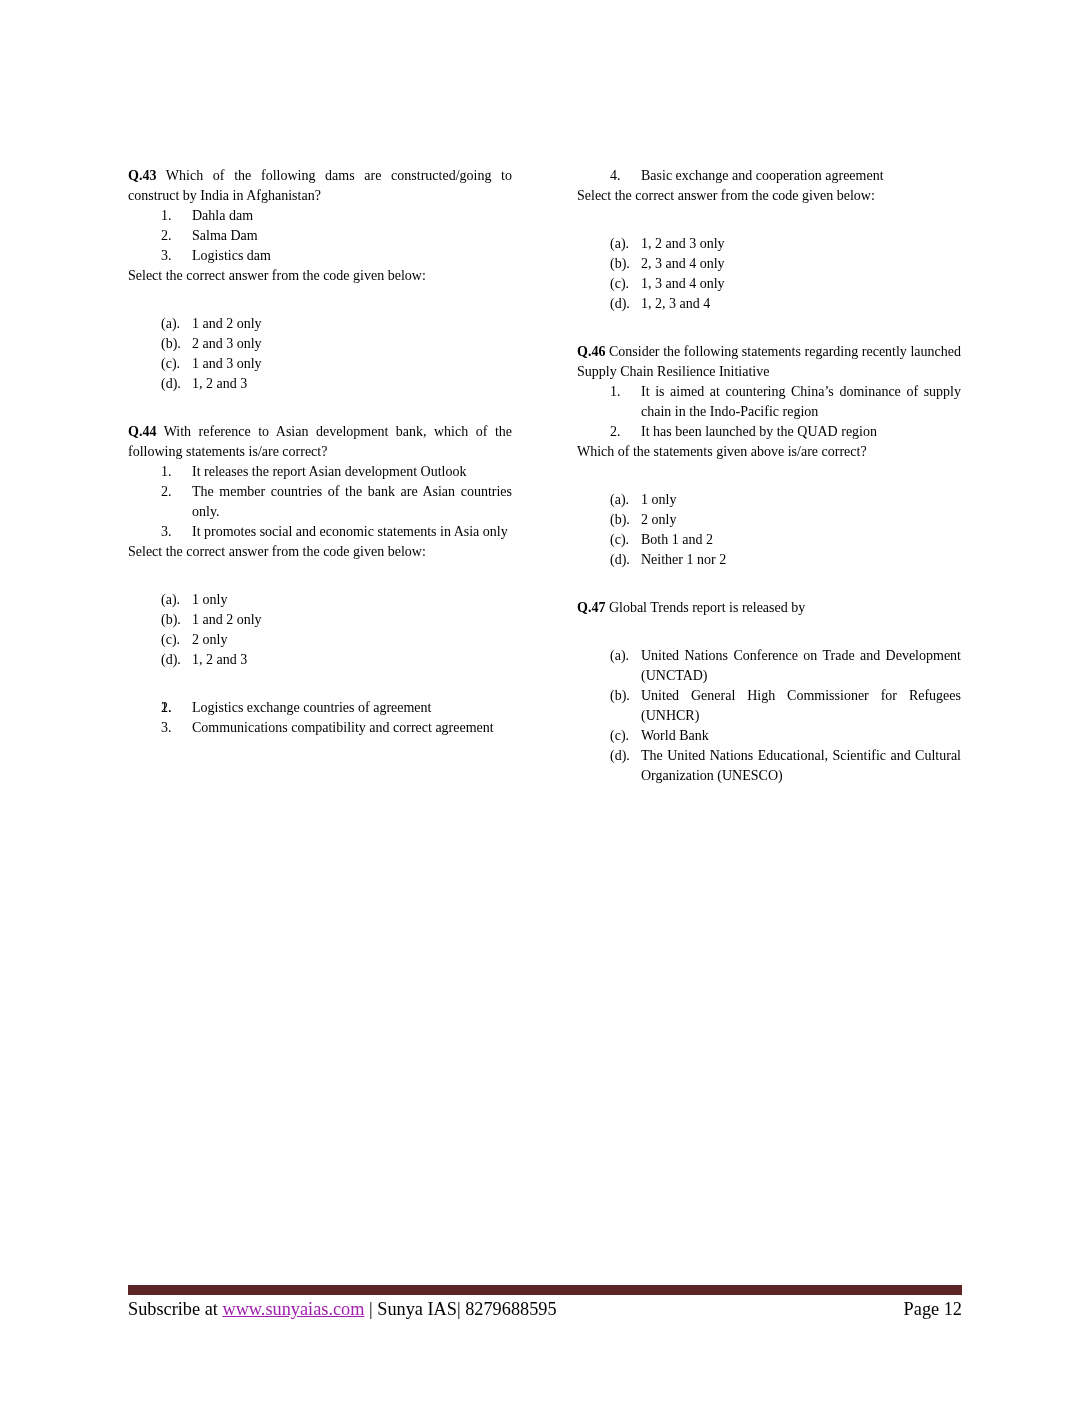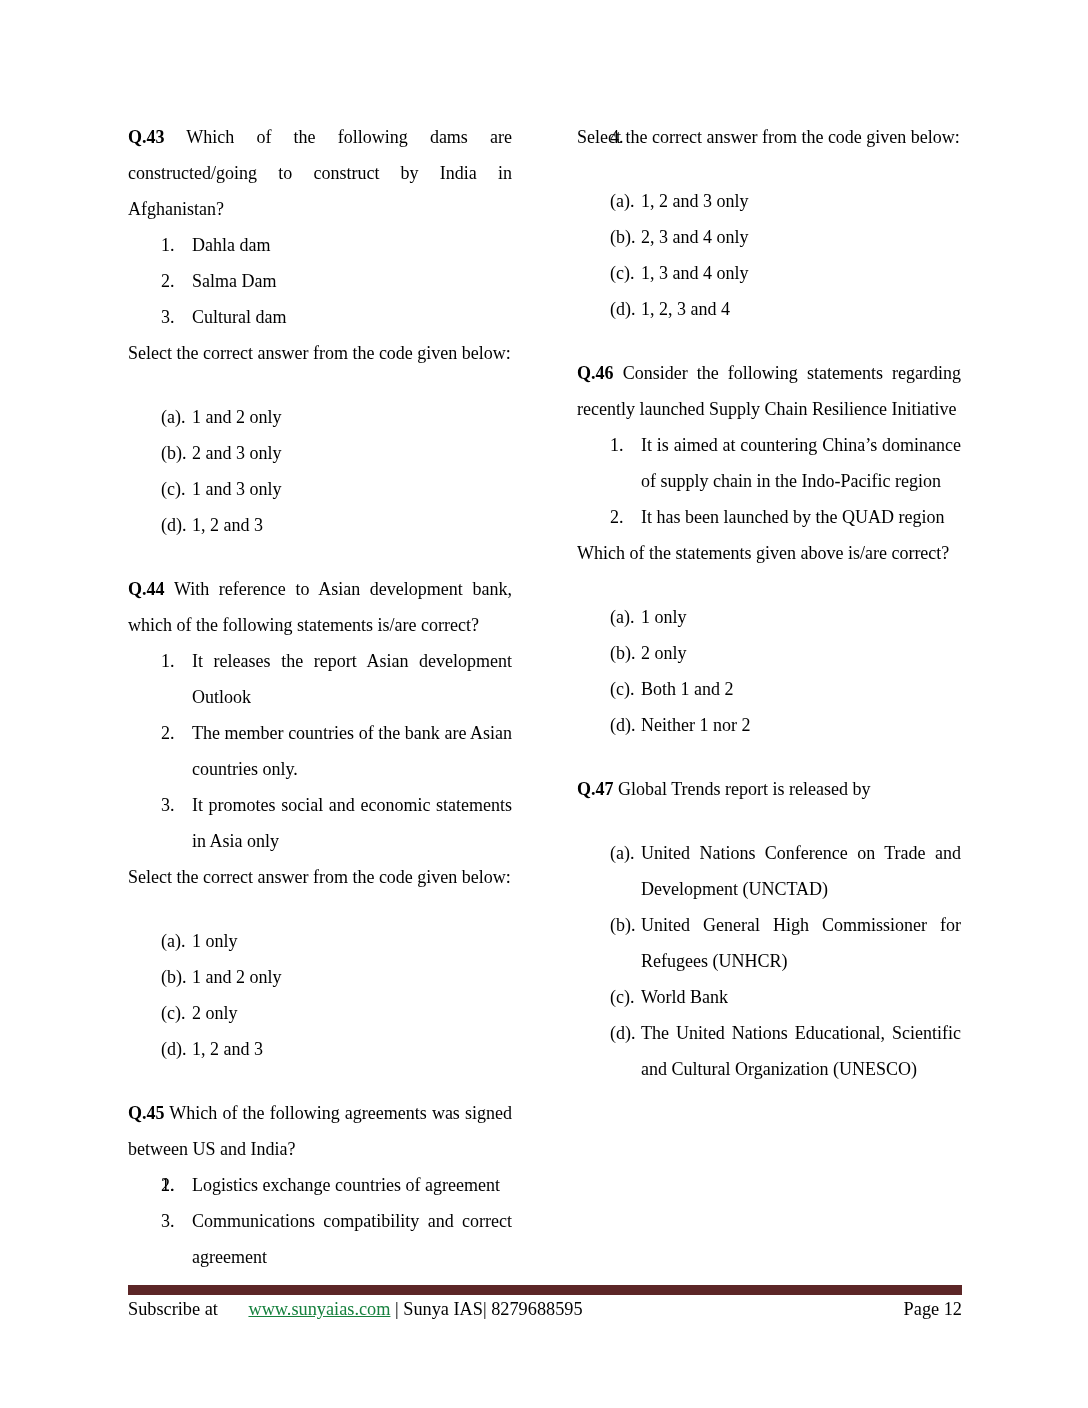--- a/index.html
+++ b/index.html
@@ -17,23 +17,24 @@
   }
   .content {
     position: absolute;
     left: 128px; top: 119px;
     width: 833px;
     display: flex;
     gap: 65px;
   }
   .col {
     width: 384px;
-    font-size: 18px;
-    line-height: 36px;
+    font-size: 14px;
+    line-height: 20px;
     text-align: justify;
+    margin-top: 47px;
   }
   .para { text-align: justify; }
   .q-num { font-weight: 700; }
   .list-item, .option-item {
     position: relative;
     padding-left: 64px;
     text-align: justify;
   }
   .marker {
     position: absolute;
@@ -67,46 +68,45 @@
 </head>
 <body>
 
 <div class="page">
 
   <div class="content">
     <div class="col">
         <p class="para question"><span class="q-num">Q.43</span> <span>Which of the following dams are constructed/going to construct by India in Afghanistan?</span></p>
         <div class="list-item"><span class="marker">1.</span><span>Dahla dam</span></div>
         <div class="list-item"><span class="marker">2.</span><span>Salma Dam</span></div>
-        <div class="list-item"><span class="marker">3.</span><span>Cultural dam</span></div>
+        <div class="list-item"><span class="marker">3.</span><span>Logistics dam</span></div>
         <p class="para">Select the correct answer from the code given below:</p>
         <div class="blank-line"></div>
         <div class="option-item"><span class="marker">(a).</span><span>1 and 2 only</span></div>
         <div class="option-item"><span class="marker">(b).</span><span>2 and 3 only</span></div>
         <div class="option-item"><span class="marker">(c).</span><span>1 and 3 only</span></div>
         <div class="option-item"><span class="marker">(d).</span><span>1, 2 and 3</span></div>
         <div class="blank-line"></div>
         <p class="para question"><span class="q-num">Q.44</span> <span>With reference to Asian development bank, which of the following statements is/are correct?</span></p>
         <div class="list-item"><span class="marker">1.</span><span>It releases the report Asian development Outlook</span></div>
         <div class="list-item"><span class="marker">2.</span><span>The member countries of the bank are Asian countries only.</span></div>
         <div class="list-item"><span class="marker">3.</span><span>It promotes social and economic statements in Asia only</span></div>
         <p class="para">Select the correct answer from the code given below:</p>
         <div class="blank-line"></div>
         <div class="option-item"><span class="marker">(a).</span><span>1 only</span></div>
         <div class="option-item"><span class="marker">(b).</span><span>1 and 2 only</span></div>
         <div class="option-item"><span class="marker">(c).</span><span>2 only</span></div>
         <div class="option-item"><span class="marker">(d).</span><span>1, 2 and 3</span></div>
         <div class="blank-line"></div>
-        <p class="para question"><span class="q-num">Q.45</span> <span>Which of the following agreements was signed between US and India?</span></p>
         <div class="list-item"><span class="marker">1.</span></div>
         <div class="list-item"><span class="marker">2.</span><span>Logistics exchange countries of agreement</span></div>
         <div class="list-item"><span class="marker">3.</span><span>Communications compatibility and correct agreement</span></div>
       </div>
     <div class="col">
-        <div class="list-item"><span class="marker">4.</span></div>
+        <div class="list-item"><span class="marker">4.</span><span>Basic exchange and cooperation agreement</span></div>
         <p class="para">Select the correct answer from the code given below:</p>
         <div class="blank-line"></div>
         <div class="option-item"><span class="marker">(a).</span><span>1, 2 and 3 only</span></div>
         <div class="option-item"><span class="marker">(b).</span><span>2, 3 and 4 only</span></div>
         <div class="option-item"><span class="marker">(c).</span><span>1, 3 and 4 only</span></div>
         <div class="option-item"><span class="marker">(d).</span><span>1, 2, 3 and 4</span></div>
         <div class="blank-line"></div>
         <p class="para question"><span class="q-num">Q.46</span> <span>Consider the following statements regarding recently launched Supply Chain Resilience Initiative</span></p>
         <div class="list-item"><span class="marker">1.</span><span>It is aimed at countering China’s dominance of supply chain in the Indo-Pacific region</span></div>
         <div class="list-item"><span class="marker">2.</span><span>It has been launched by the QUAD region</span></div>
@@ -122,17 +122,17 @@
         <div class="option-item"><span class="marker">(a).</span><span>United Nations Conference on Trade and Development (UNCTAD)</span></div>
         <div class="option-item"><span class="marker">(b).</span><span>United General High Commissioner for Refugees (UNHCR)</span></div>
         <div class="option-item"><span class="marker">(c).</span><span>World Bank</span></div>
         <div class="option-item"><span class="marker">(d).</span><span>The United Nations Educational, Scientific and Cultural Organization (UNESCO)</span></div>
       </div>
   </div>
 
   <div class="footer-bar" style="background: rgb(92, 38, 39);"></div>
 
   <div class="footer">
-    <div class="footer-left"><span>Subscribe at </span><a class="site-link" style="color: #15803d; margin-left: 26px;">www.sunyaias.com</a><span> | Sunya IAS| 8279688595</span></div>
+    <div class="footer-left"><span>Subscribe at </span><a class="site-link" style="color: #a21caf;">www.sunyaias.com</a><span> | Sunya IAS| 8279688595</span></div>
     <div class="footer-right">Page 12</div>
   </div>
 
 </div>
 
 </body></html>

